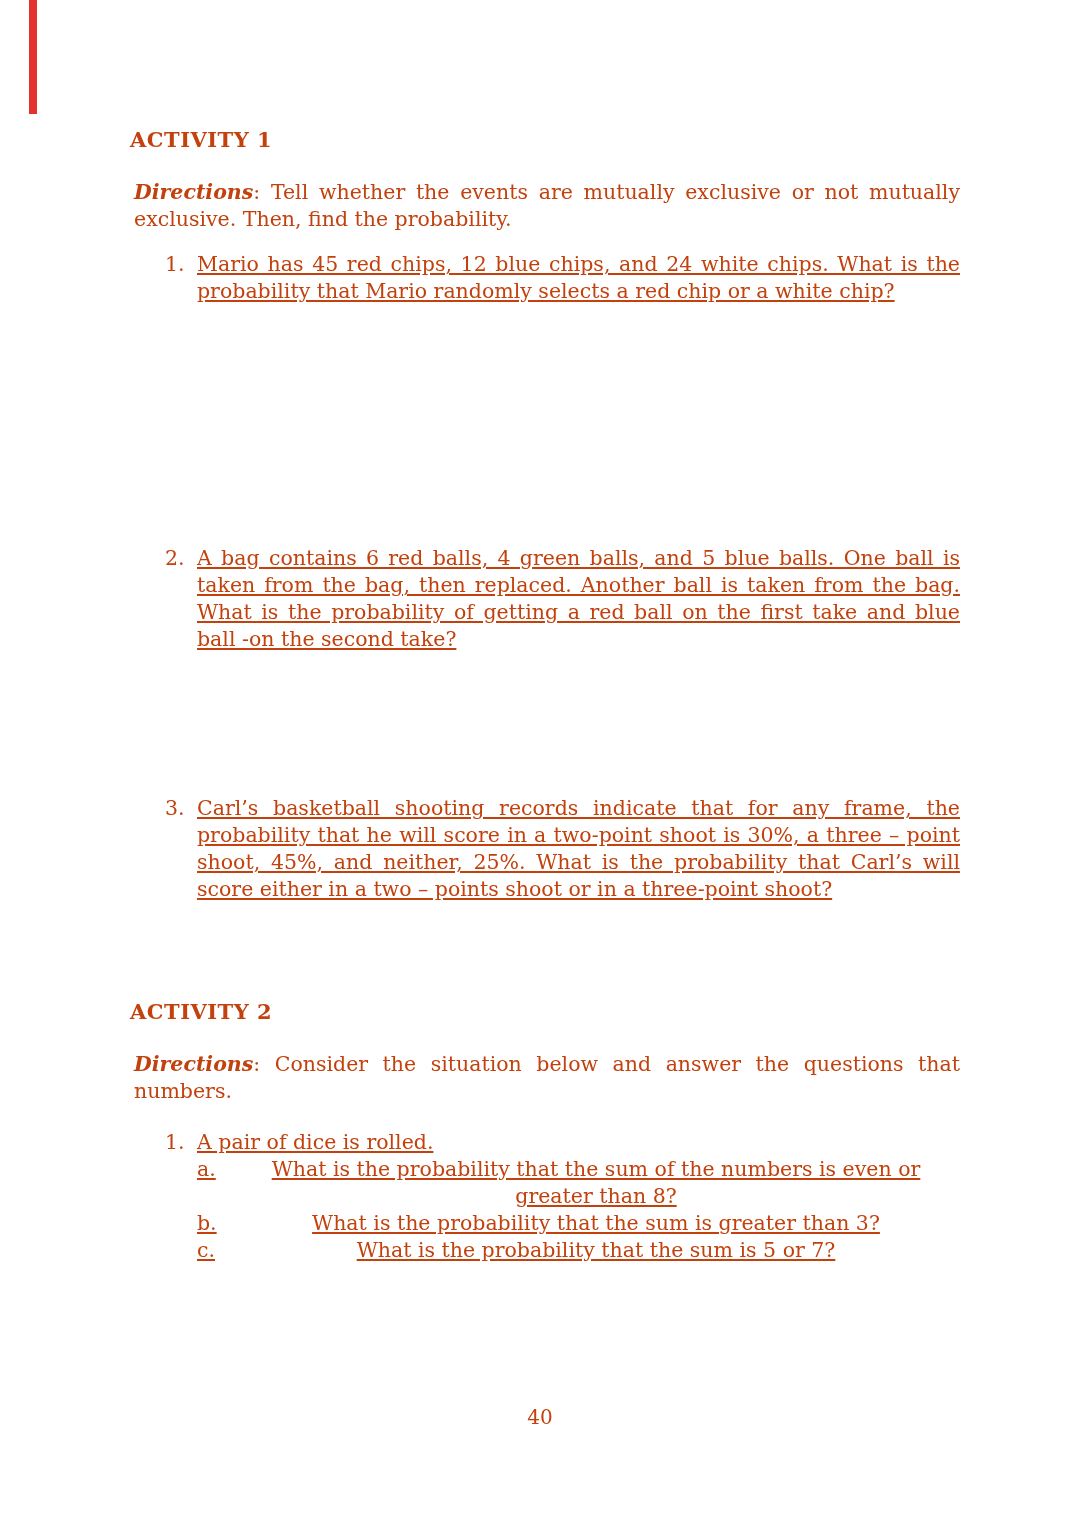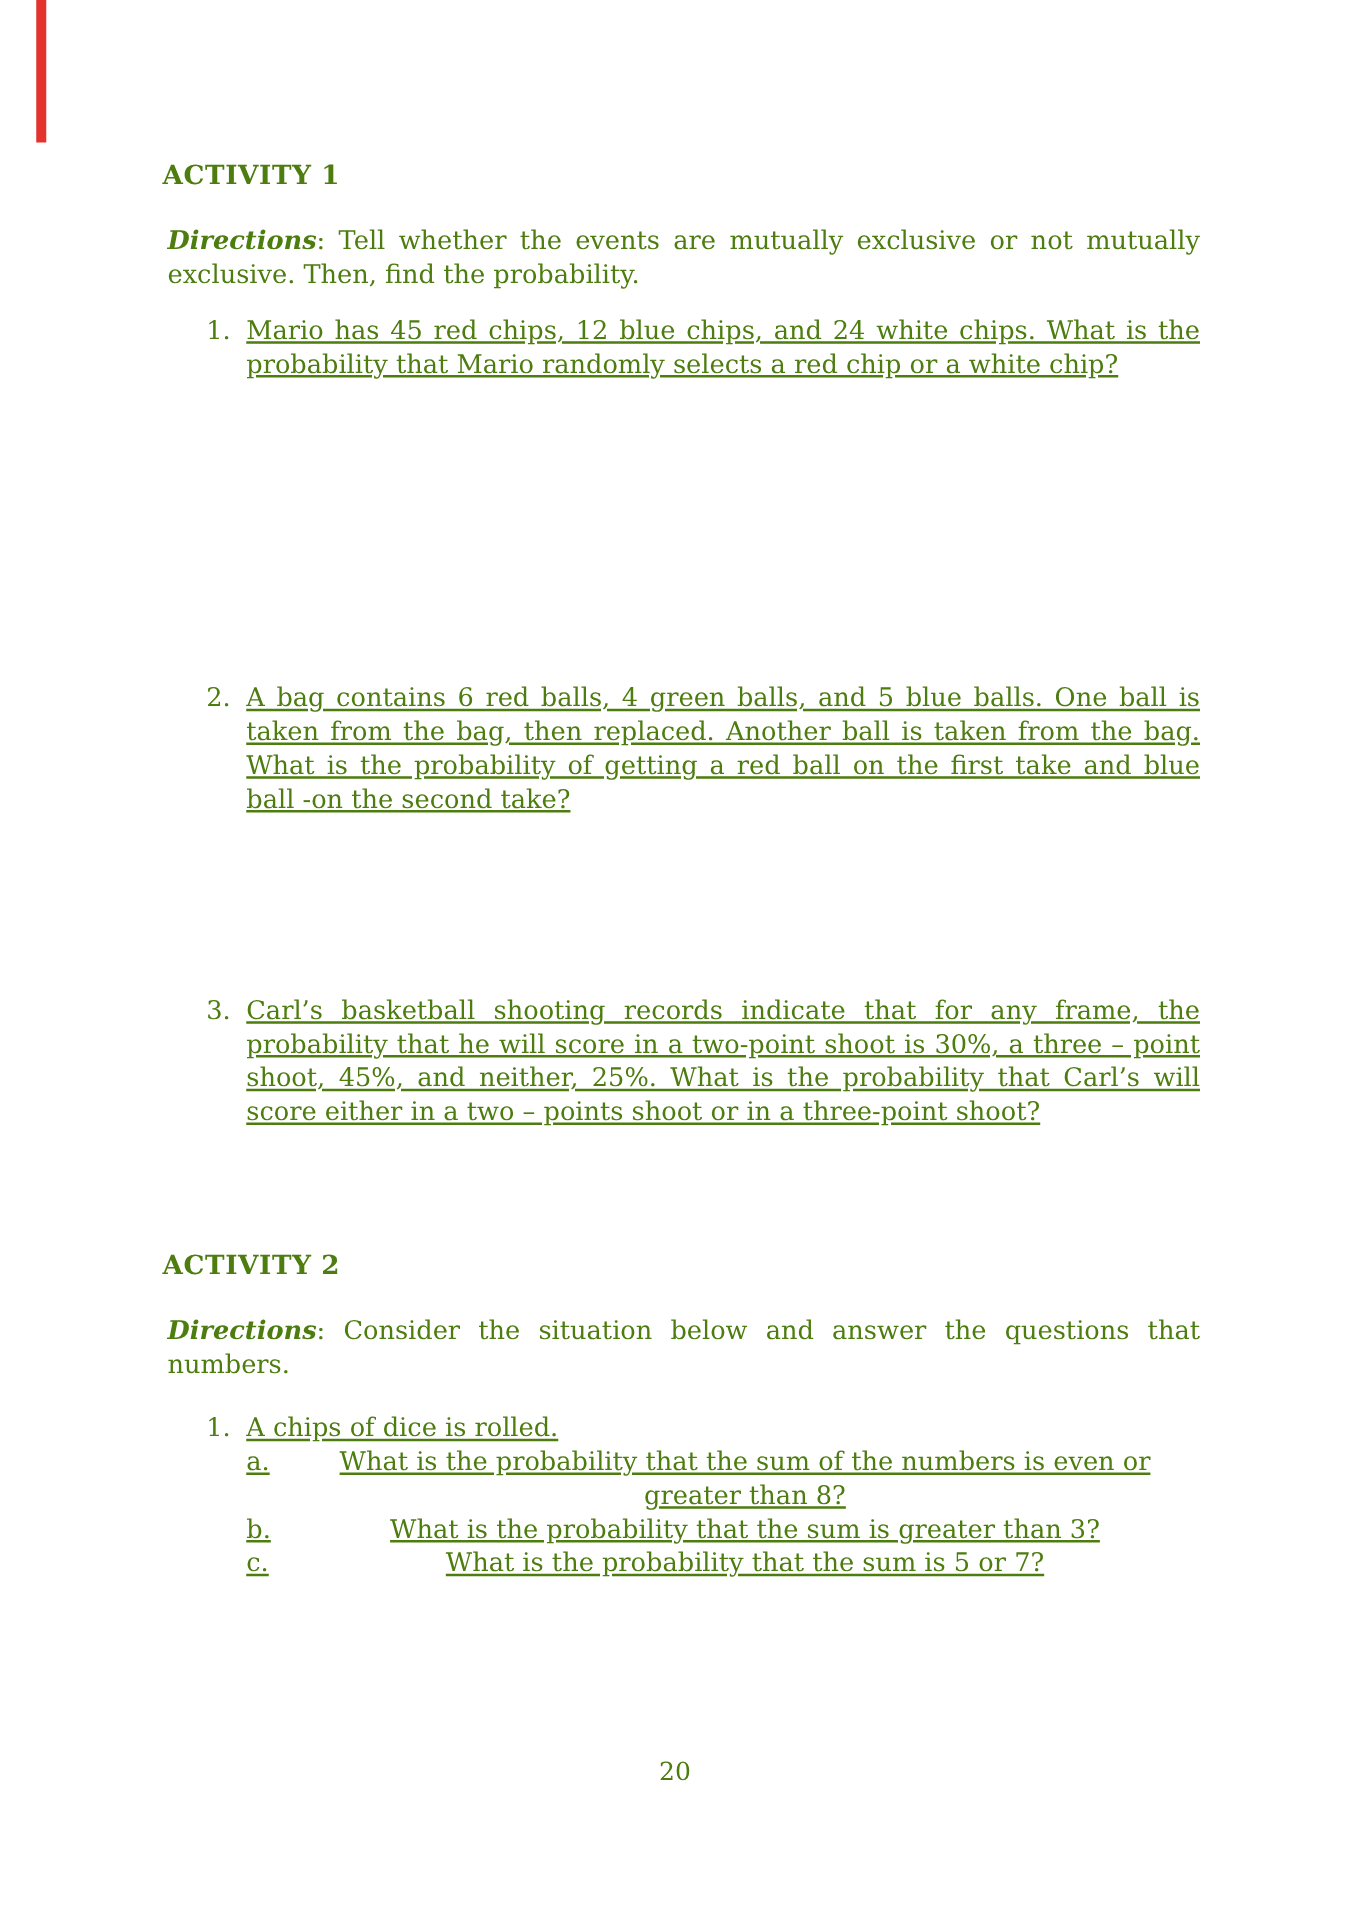--- a/index.html
+++ b/index.html
@@ -9,21 +9,21 @@
   }
   .page {
     position: relative;
     width: 1080px;
     height: 1527px;
     background: #ffffff;
     overflow: hidden;
     font-family: "DejaVu Serif", "Liberation Serif", serif;
     font-size: 20.5px;
     line-height: 27px;
-    color: #4d7c0f;
+    color: #c2410c;
     border-radius: 28px;
   }
   .red-mark {
     position: absolute;
     left: 29px;
     top: 0;
     width: 8px;
     height: 114px;
     background: #e4322c;
   }
@@ -130,21 +130,21 @@
 
     <div class="heading second">ACTIVITY 2</div>
 
     <p class="directions"><span class="dir-label">Directions</span><span>: Consider the situation below and answer the questions that numbers.</span></p>
 
     <div class="olist">
 
       <div class="li a2-item">
         <span class="num">1.</span>
         <div class="txt">
-          <div>A chips of dice is rolled.</div>
+          <div>A pair of dice is rolled.</div>
 
           <div class="sublist">
 
             <div class="sli">
               <span class="letter">a.</span>
               <span class="stxt">What is the probability that the sum of the numbers is even or greater than 8?</span>
             </div>
 
             <div class="sli">
               <span class="letter">b.</span>
@@ -157,15 +157,15 @@
             </div>
 
           </div>
         </div>
       </div>
 
     </div>
 
   </div>
 
-  <div class="page-number">20</div>
+  <div class="page-number">40</div>
 
 </div>
 
 </body></html>

